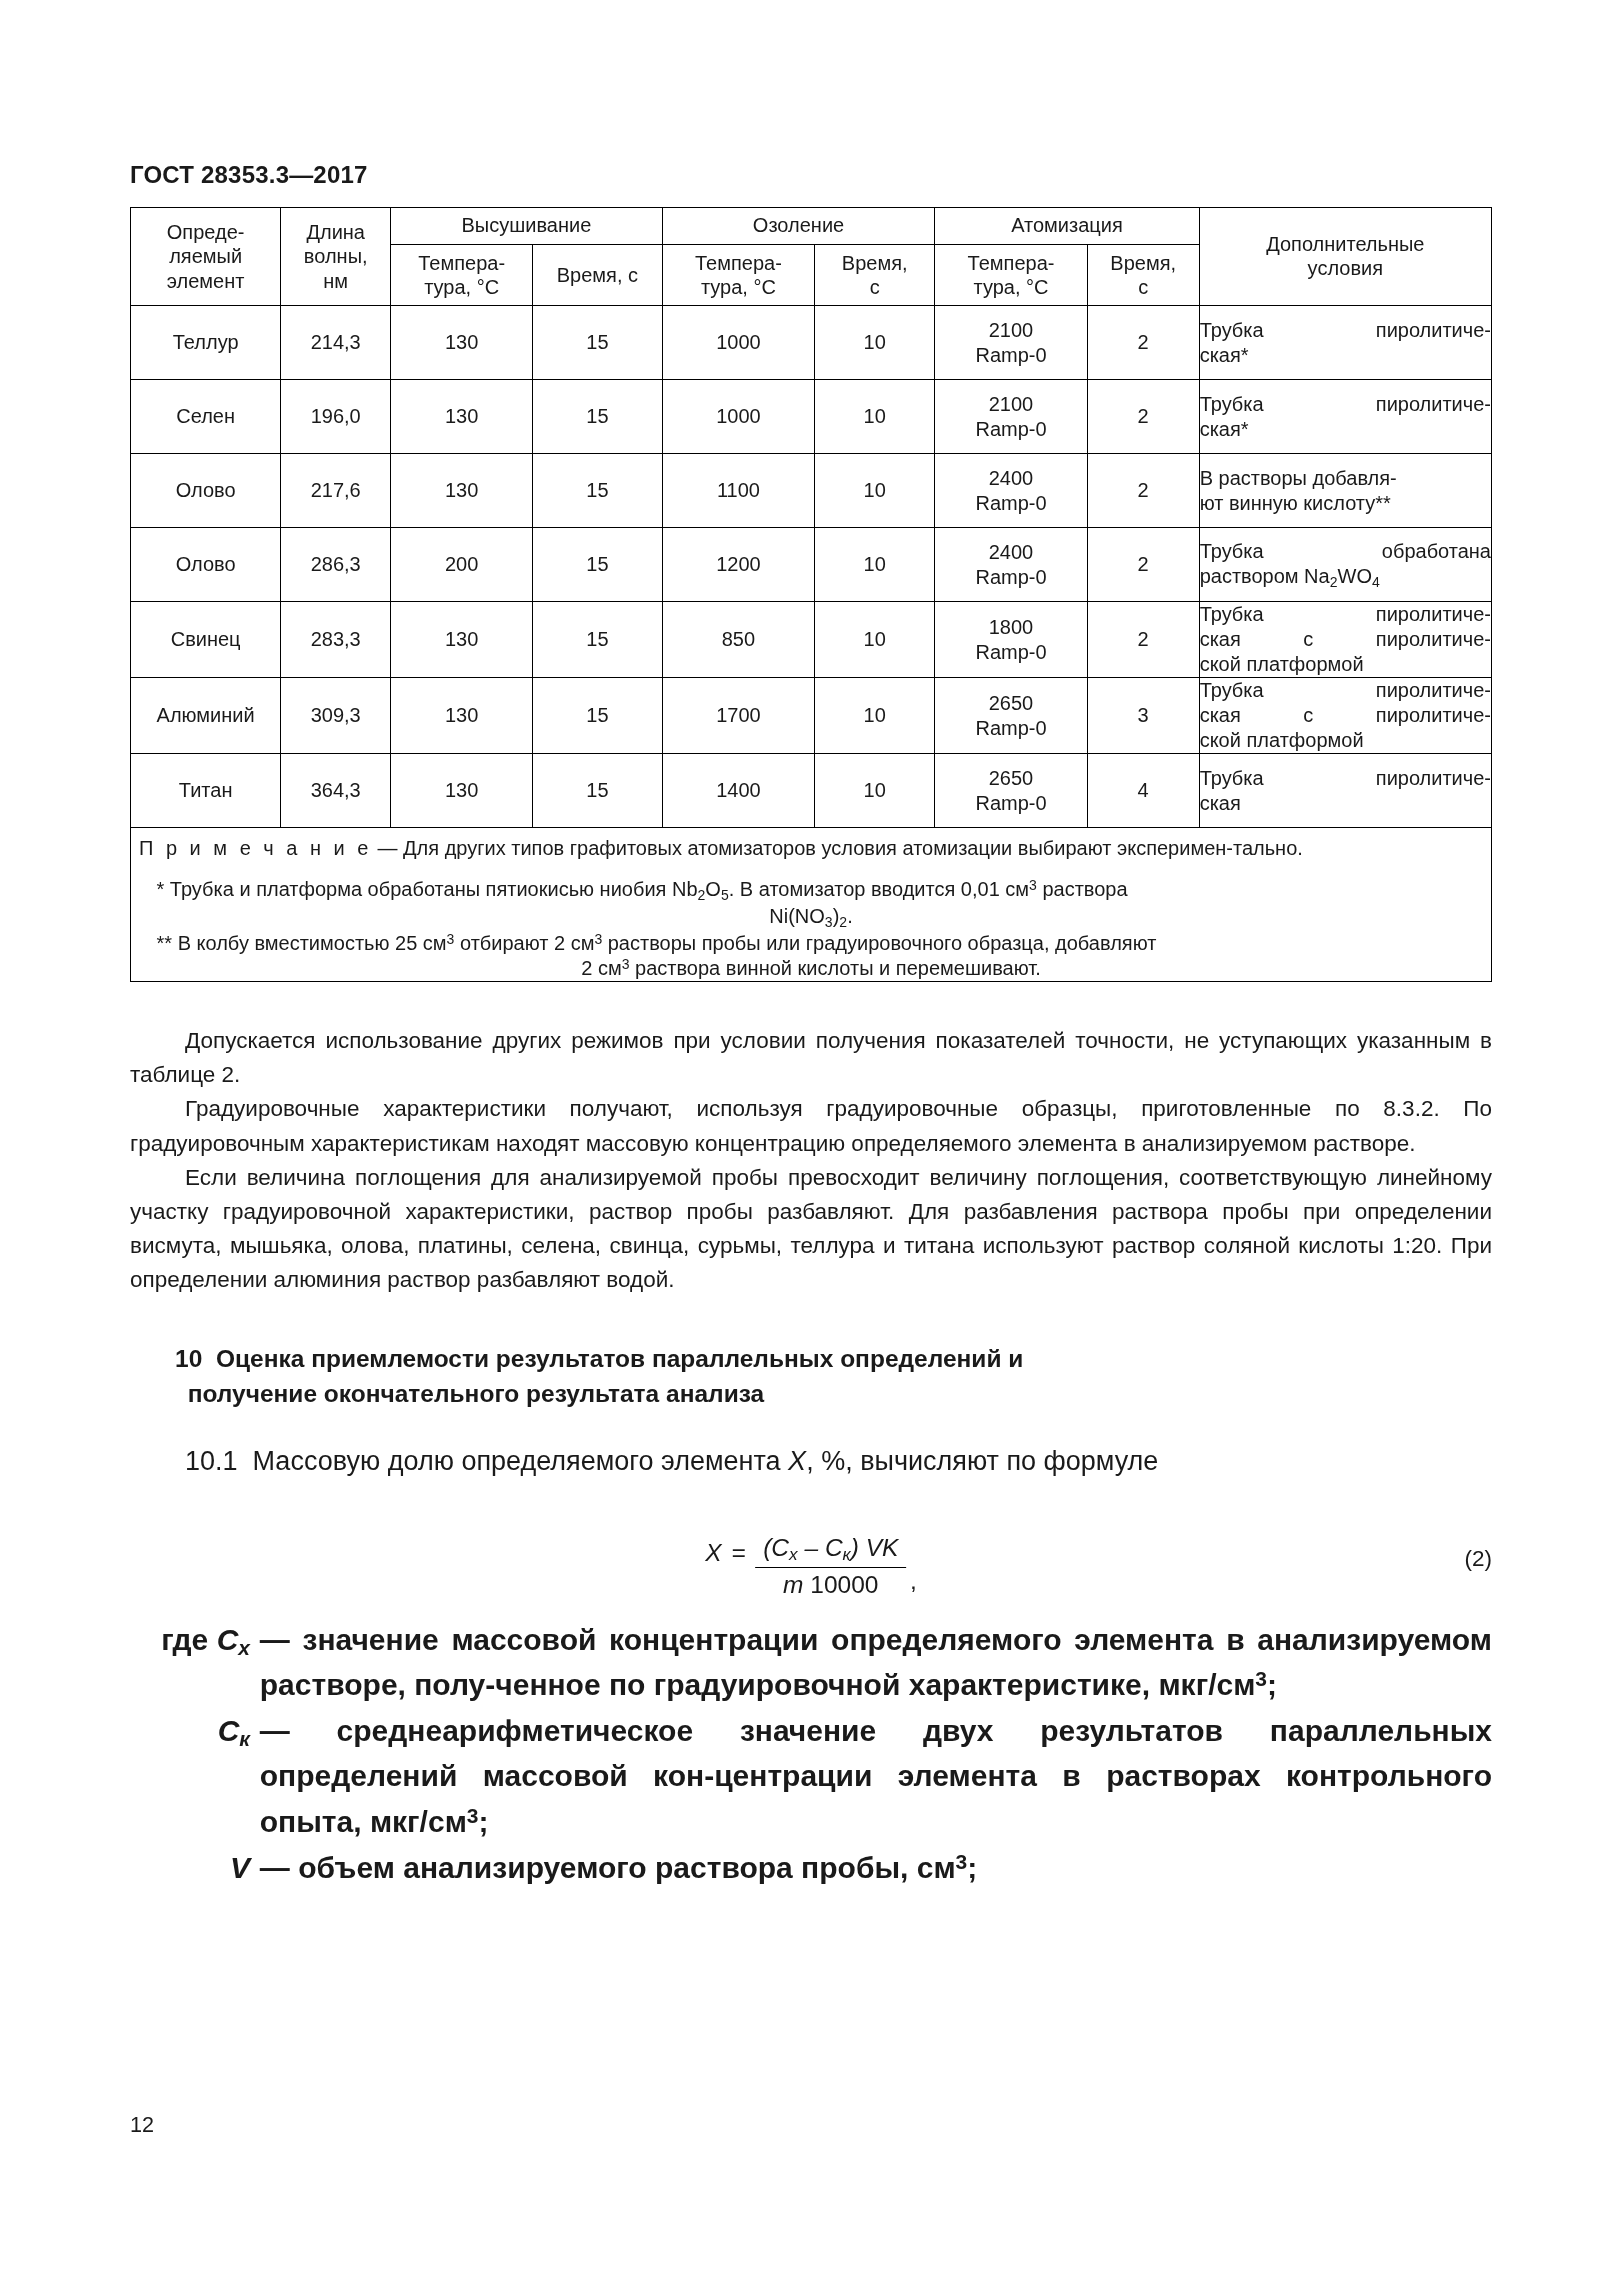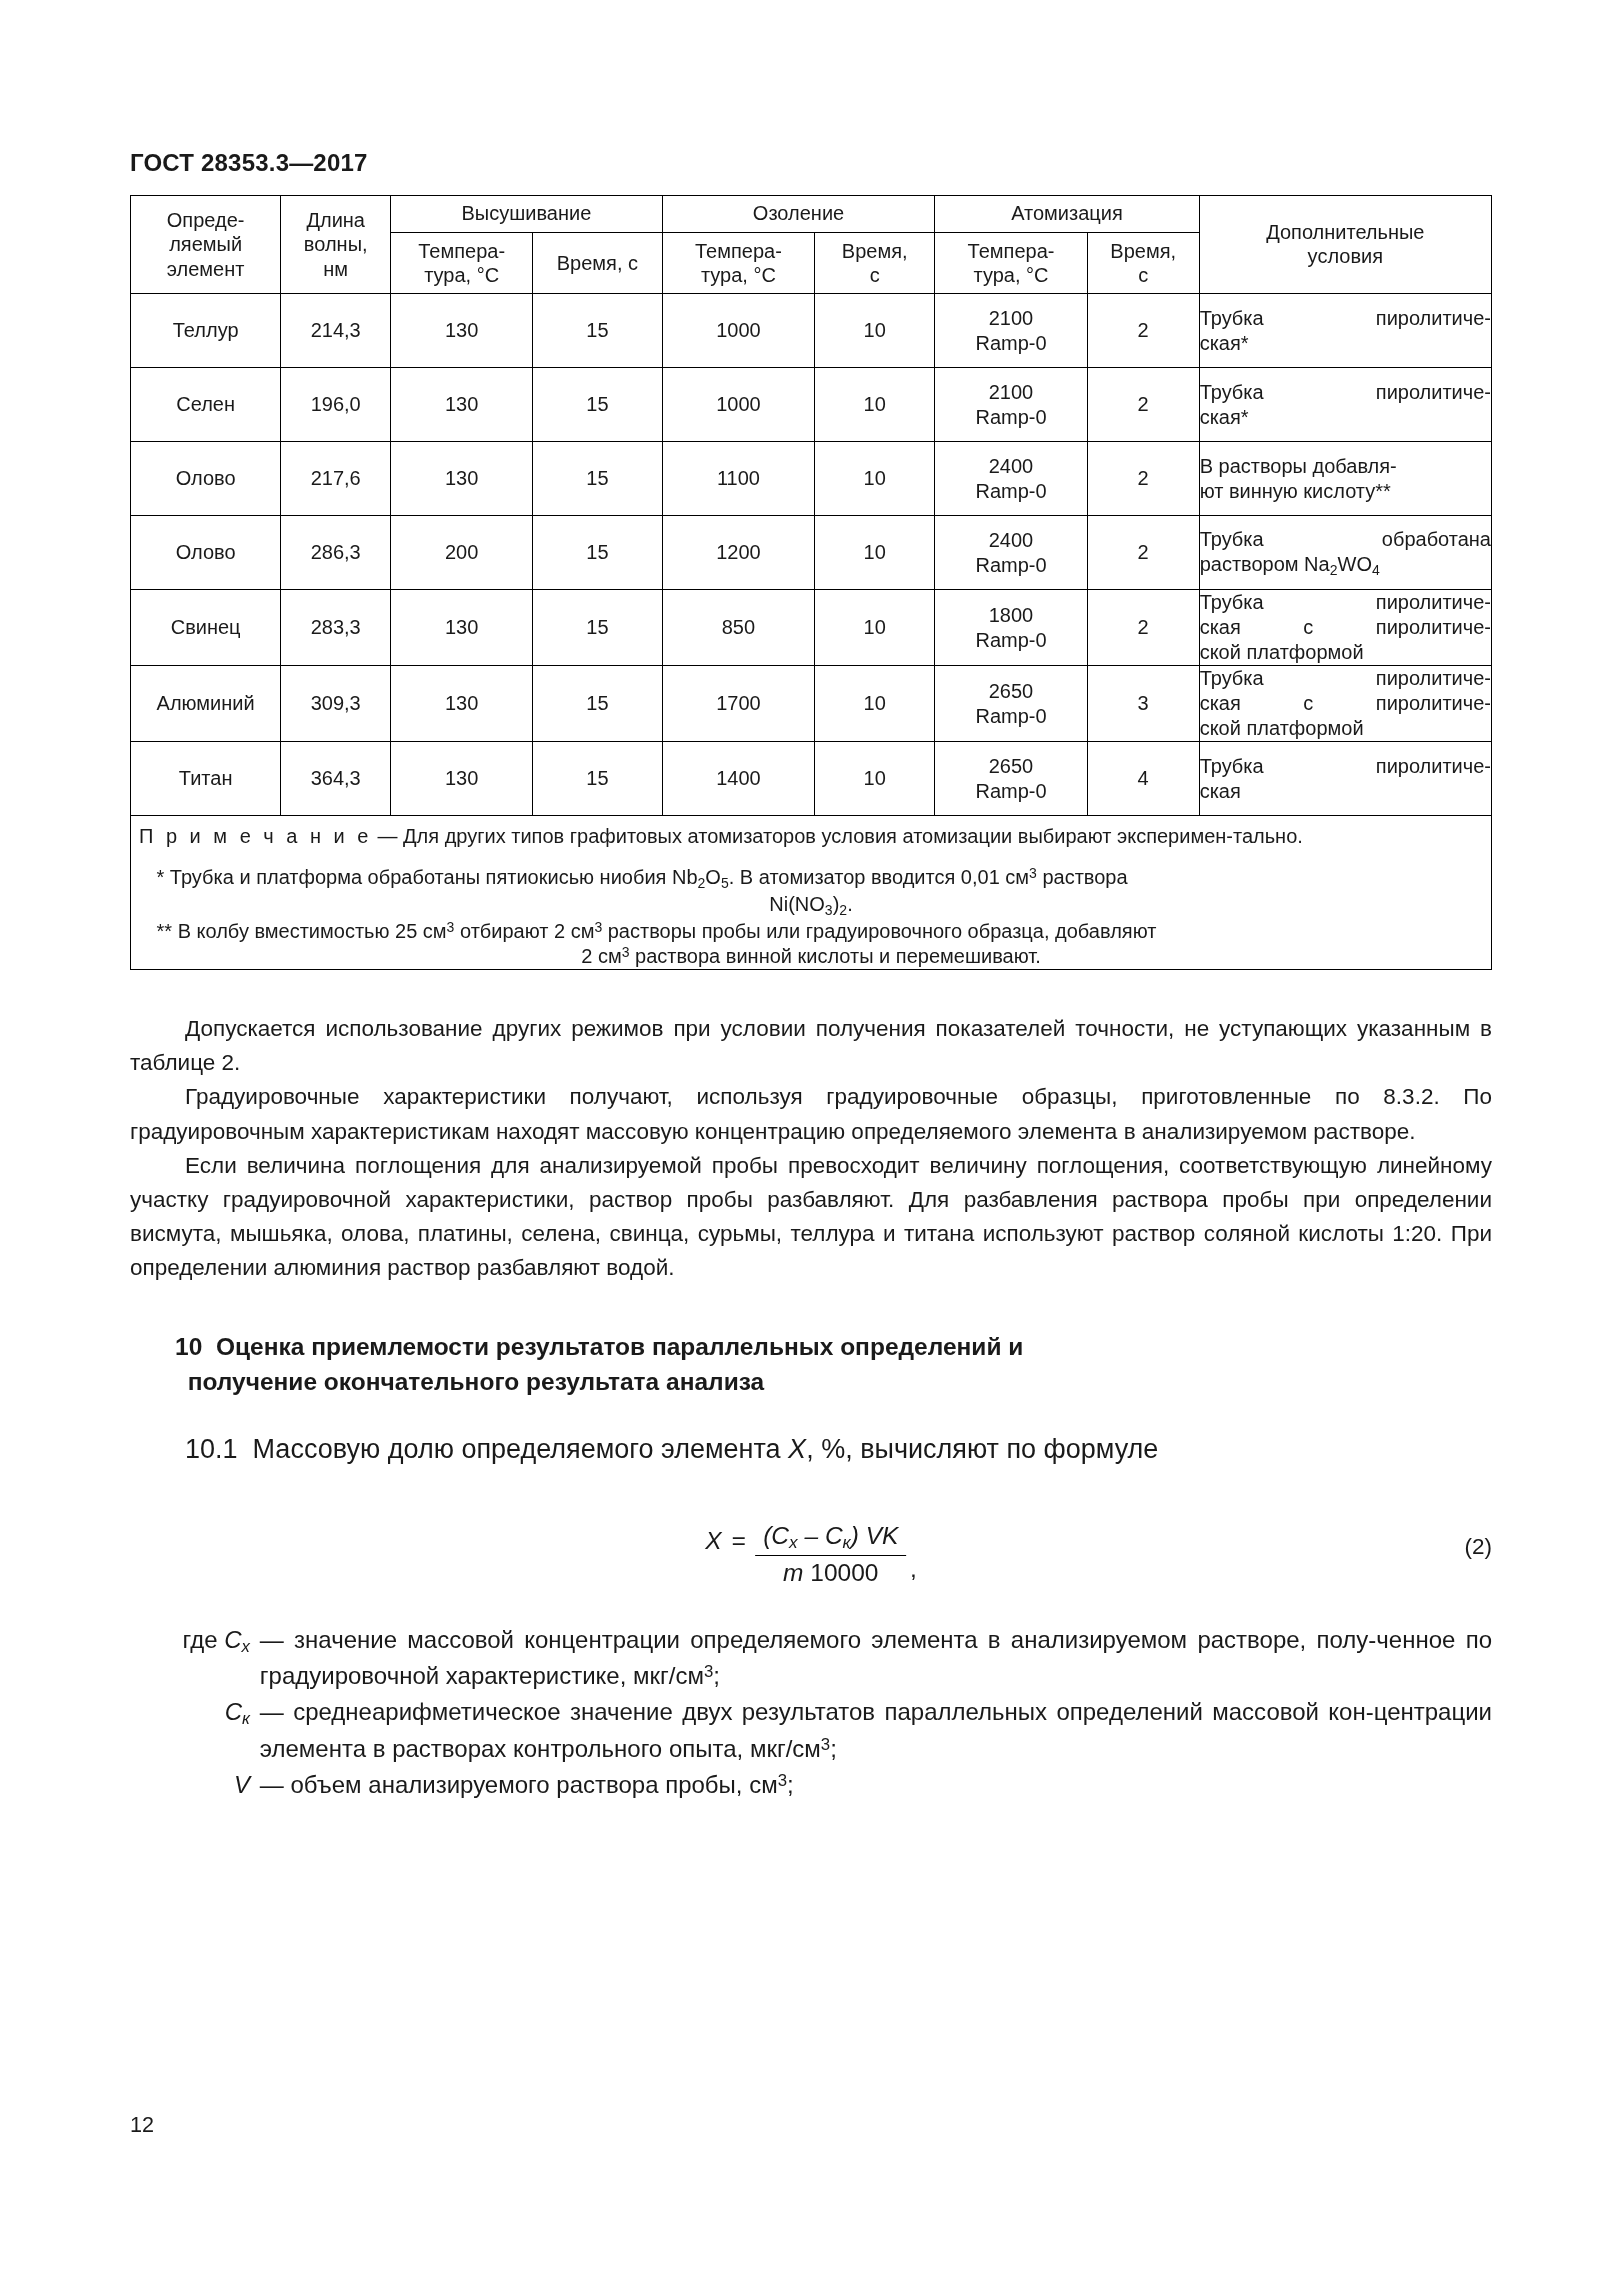--- a/index.html
+++ b/index.html
@@ -17,21 +17,21 @@
     height: 2293px;
     margin: 0 auto;
     background: #ffffff;
     box-sizing: border-box;
     padding: 0;
     overflow: hidden;
   }
   .content {
     position: absolute;
     left: 130px;
-    top: 4px;
+    top: 16px;
     width: 1362px;
   }
 
   
   .doc-header {
     margin-top: 145px;
     font-size: 24px;
     font-weight: bold;
     letter-spacing: 0.2px;
   }
@@ -188,23 +188,24 @@
     position: absolute;
     right: 0;
     top: 39px;
     font-size: 22.5px;
     font-style: normal;
   }
   .comma-after { margin-left: 3.9px; align-self: flex-end; padding-bottom: 3.9px; font-style: normal;}
 
   
   .where-list {
-    margin-top: 43px;
-    font-size: 24px;
+    margin-top: 26px;
+    font-size: 30px;
     line-height: 1.52;
+    font-weight: bold;
   }
   .where-row {
     display: flex;
     align-items: baseline;
   }
   .where-key {
     width: 120px;
     flex: 0 0 120px;
     text-align: right;
     padding-right: 9.8px;

